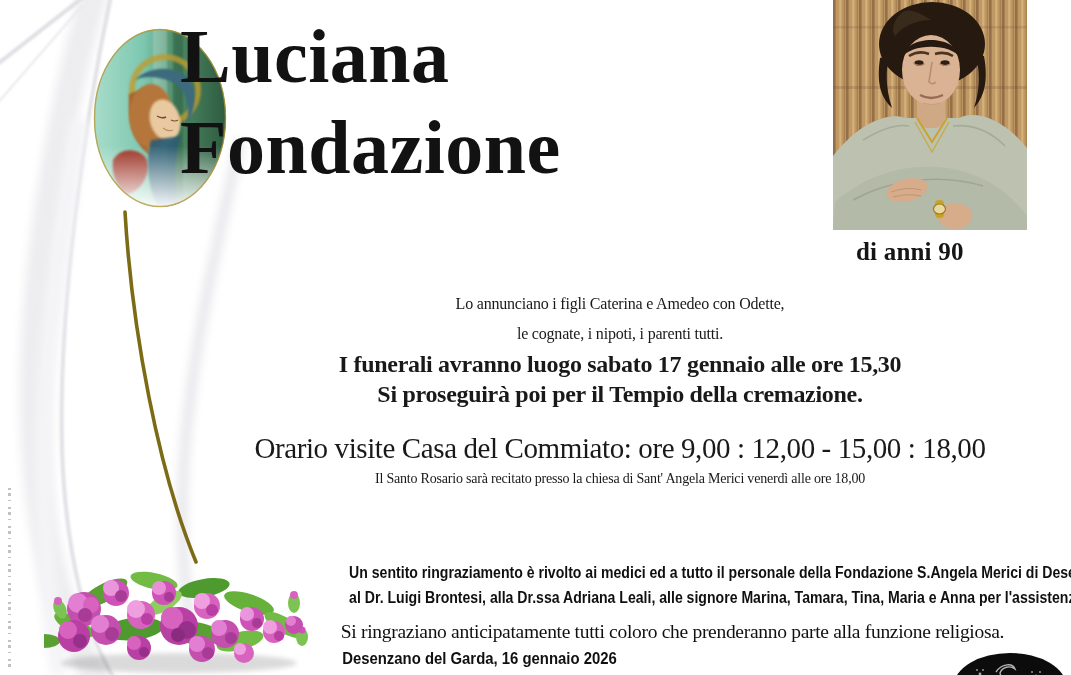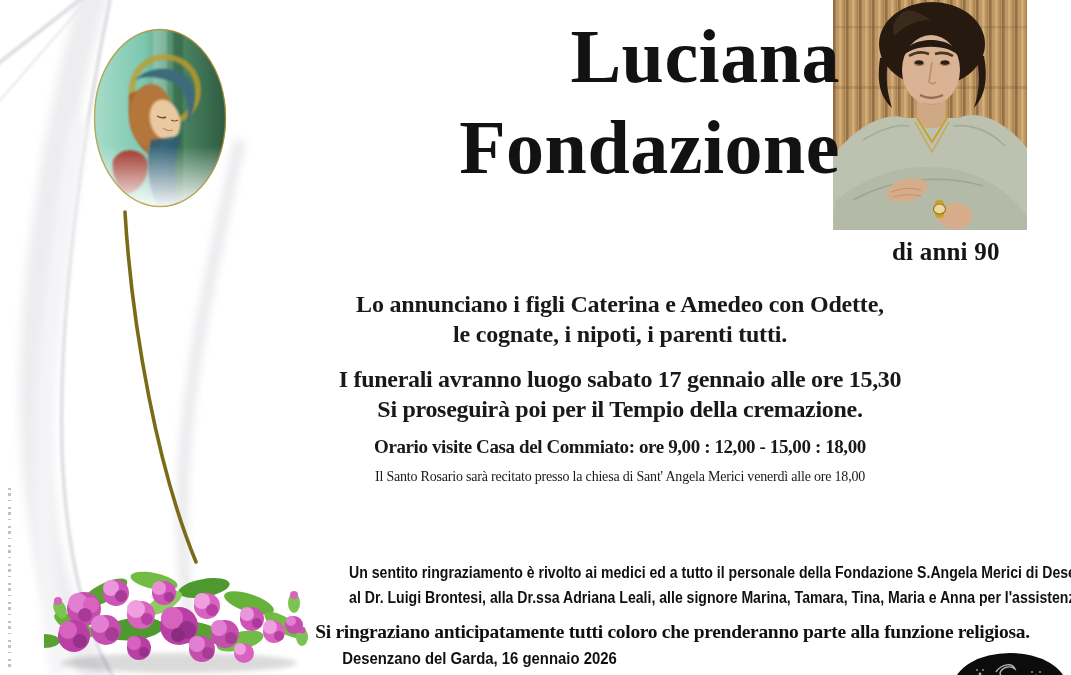--- a/index.html
+++ b/index.html
@@ -19,56 +19,56 @@
   .vert-credit {
     position:absolute; left:8px; top:488px; width:3px; height:180px; opacity:.55;
     background:repeating-linear-gradient(180deg,
       #8f8f8f 0 2px, transparent 2px 5px, #8f8f8f 5px 8px, transparent 8px 12px,
       #8f8f8f 12px 13px, transparent 13px 19px);
   }
 
   
   .photo { position:absolute; left:833px; top:0; width:194px; height:230px; }
   .age {
-    position:absolute; left:892px; top:238px;
+    position:absolute; left:856px; top:238px;
     font-size:25px; font-weight:600; letter-spacing:.2px; color:#151515;
   }
 
   
   .title {
-    position:absolute; left:180px; top:10px; width:660px; text-align:right;
+    position:absolute; left:180px; top:10px; width:660px; text-align:left;
     font-weight:700; color:#121212; letter-spacing:.5px;
   }
   .title .l1 { font-size:76px; line-height:93px; }
   .title .l2 { font-size:76px; line-height:88px; }
   .title .l3 { line-height:80px; white-space:nowrap; }
   .title .ved { font-size:46px; margin-right:16px; }
   .title .cognome { font-size:70px; }
 
   
   .main-col {
     position:absolute; left:170px; top:289px; width:900px;
     text-align:center; color:#191919;
   }
   .main-col div { white-space:nowrap; }
-  .ann  { font-size:24px; font-weight:700; line-height:30px; letter-spacing:-.2px; }
-  .fun-block { margin-top:15px; }
+  .ann  { font-size:16px; font-weight:400; line-height:30px; letter-spacing:-.2px; }
+  .fun-block { }
   .fun  { font-size:24px; font-weight:600; line-height:30px; letter-spacing:-.3px; }
-  .visit{ font-size:19px; font-weight:700; line-height:35px; margin-top:5px; letter-spacing:-.4px; }
+  .visit{ font-size:29px; font-weight:400; line-height:35px; margin-top:22px; letter-spacing:-.4px; }
   .rosary{ font-size:14px; font-weight:400; line-height:24px; margin-top:1px; letter-spacing:-.2px; }
 
   
   .thanks-col { position:absolute; left:305px; top:560px; width:735px; text-align:center; color:#101010; }
   .thanks-line {
     font-family:"Liberation Sans", sans-serif; font-weight:700;
     font-size:16px; line-height:25px; white-space:nowrap;
     transform:scaleX(.88); transform-origin:center top;
   }
   .rel {
-    font-size:19.5px; font-weight:700; line-height:26px; margin-top:9px;
+    font-size:19.5px; font-weight:400; line-height:26px; margin-top:9px;
     white-space:nowrap; letter-spacing:-.3px;
   }
   .dateline {
     font-family:"Liberation Sans", sans-serif; font-weight:700; font-size:16px;
     margin-top:5px; text-align:left; padding-left:40px; white-space:nowrap;
     transform:scaleX(.93); transform-origin:left top;
   }
 
   
   .logo { position:absolute; left:952px; top:646px; width:116px; height:64px; }

